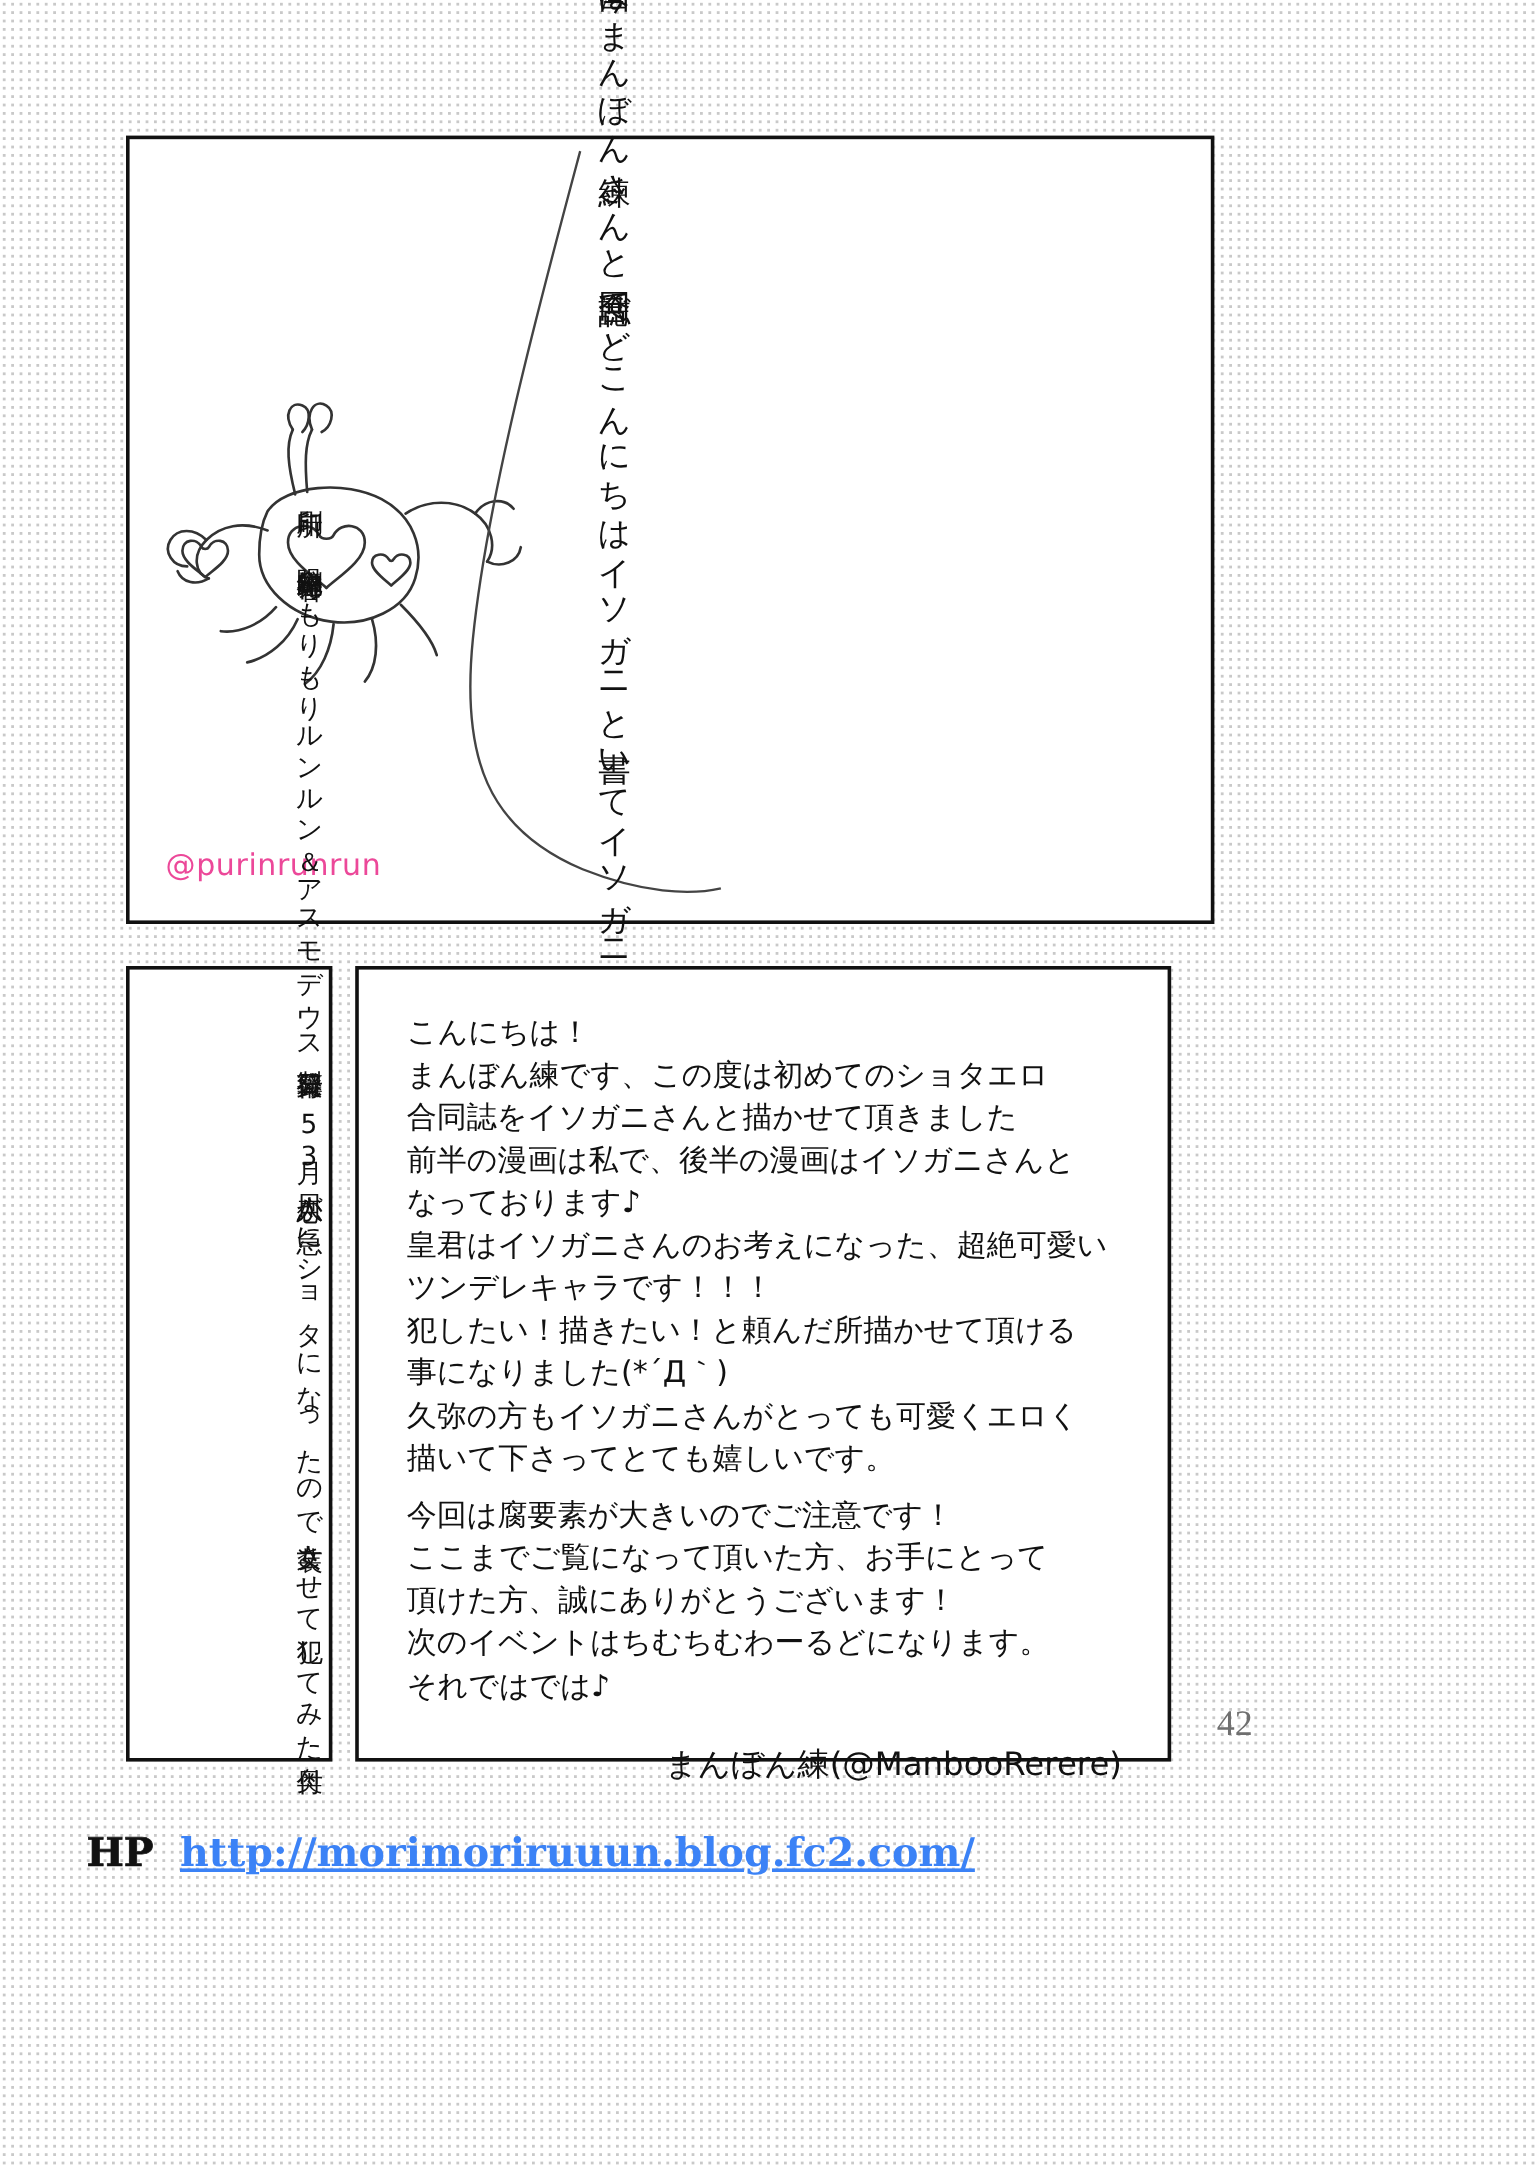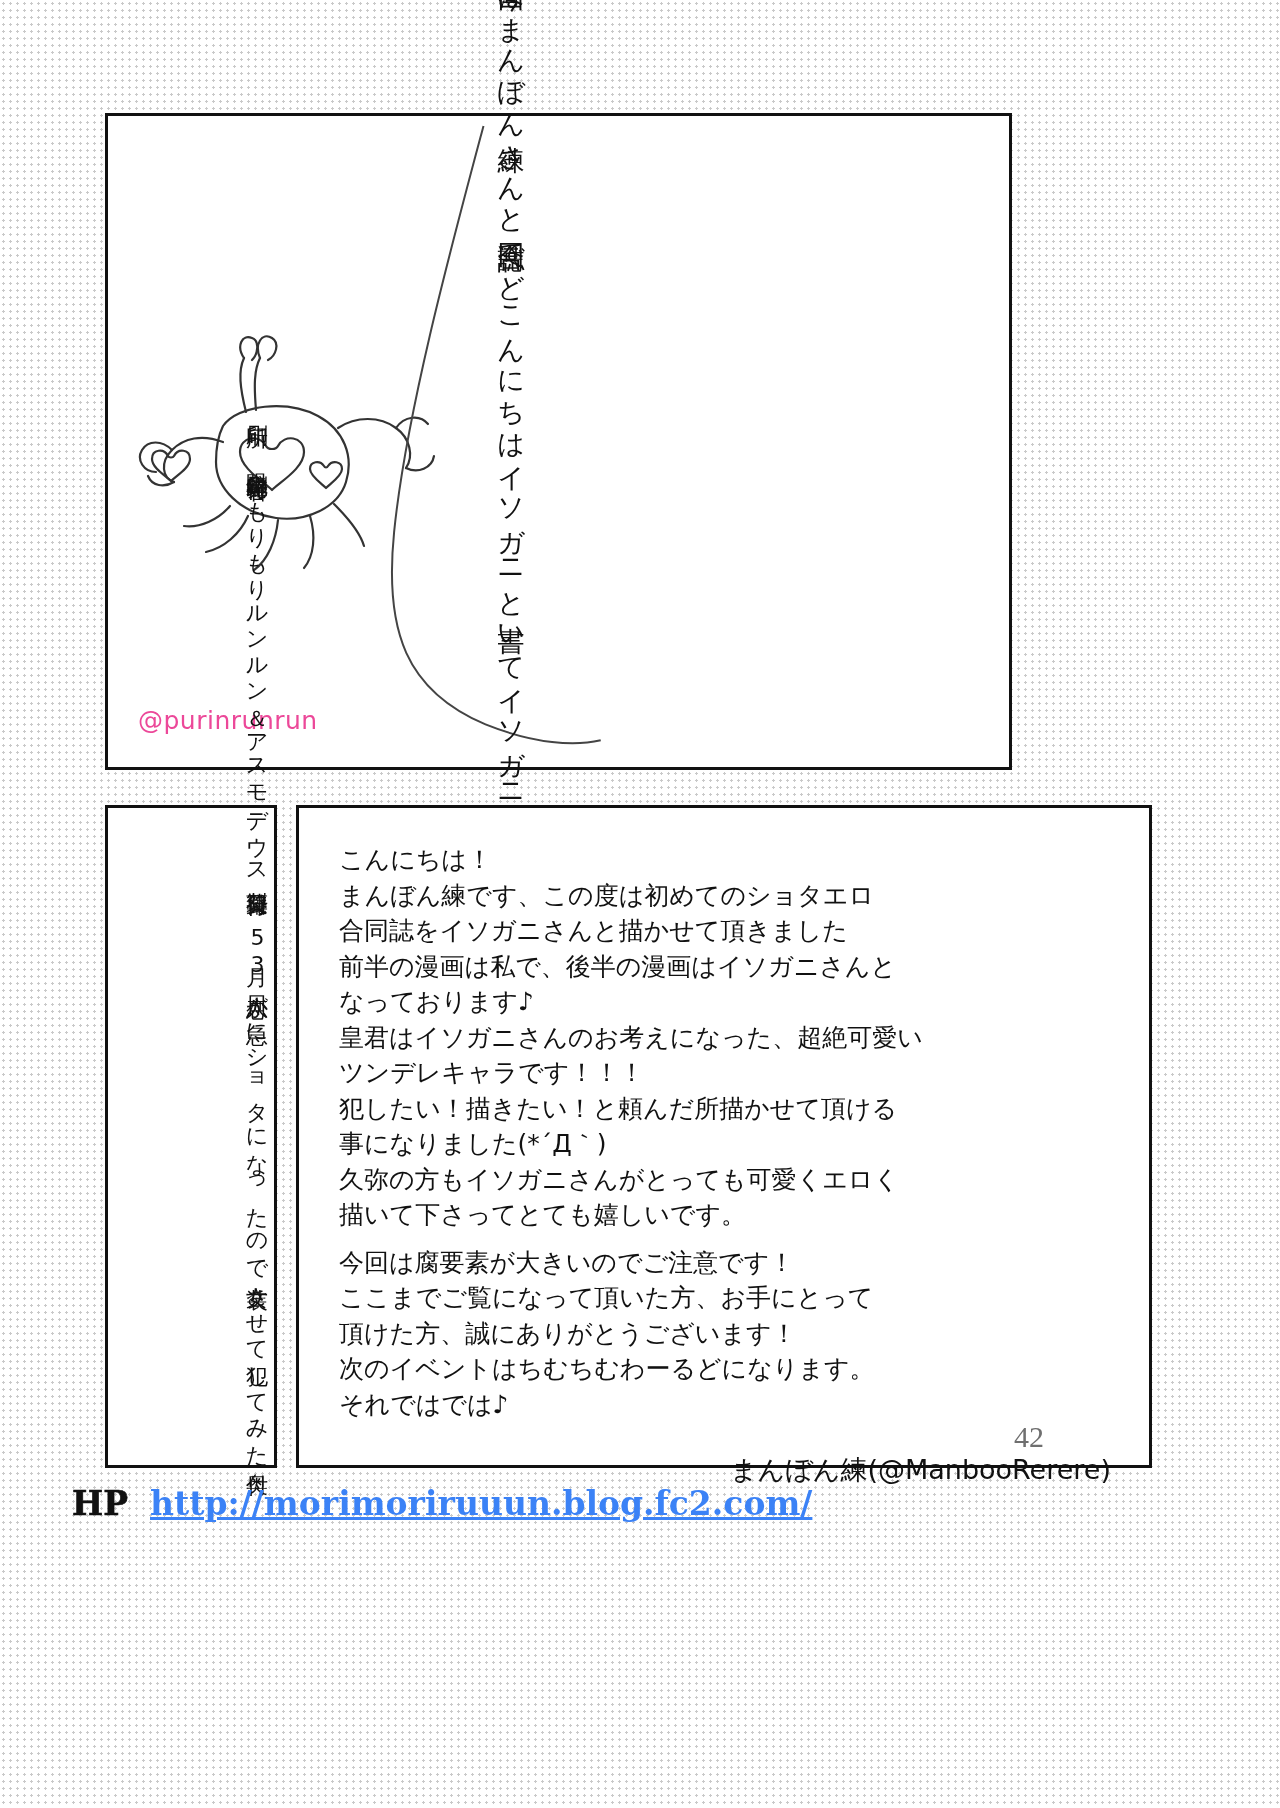--- a/index.html
+++ b/index.html
@@ -115,21 +115,21 @@
     font-size: 22px;
     margin-left: 1px;
     height: 100%;
   }
 
   
   .panel-msg {
     position: absolute;
     left: 296px;
     top: 805px;
-    width: 856px;
+    width: 680px;
     height: 663px;
     border: 3px solid #111;
     background: #fff;
     box-sizing: border-box;
     padding: 34px 28px 20px 40px;
   }
   .msg-body {
     font-family: "DejaVu Sans", sans-serif;
     font-size: 25px;
     line-height: 1.42;
@@ -153,21 +153,21 @@
     top: 1420px;
     font-family: Liberation Serif, serif;
     font-size: 30px;
     color: #6f6f6f;
   }
 
   
   .hp-bar {
     position: absolute;
     left: 72px;
-    top: 1484px;
+    top: 1524px;
     display: flex;
     align-items: flex-start;
     gap: 22px;
   }
   .hp-label {
     font-family: "DejaVu Serif", serif;
     font-weight: bold;
     font-size: 33px;
     color: #111;
     -webkit-text-stroke: 0.6px #111;

